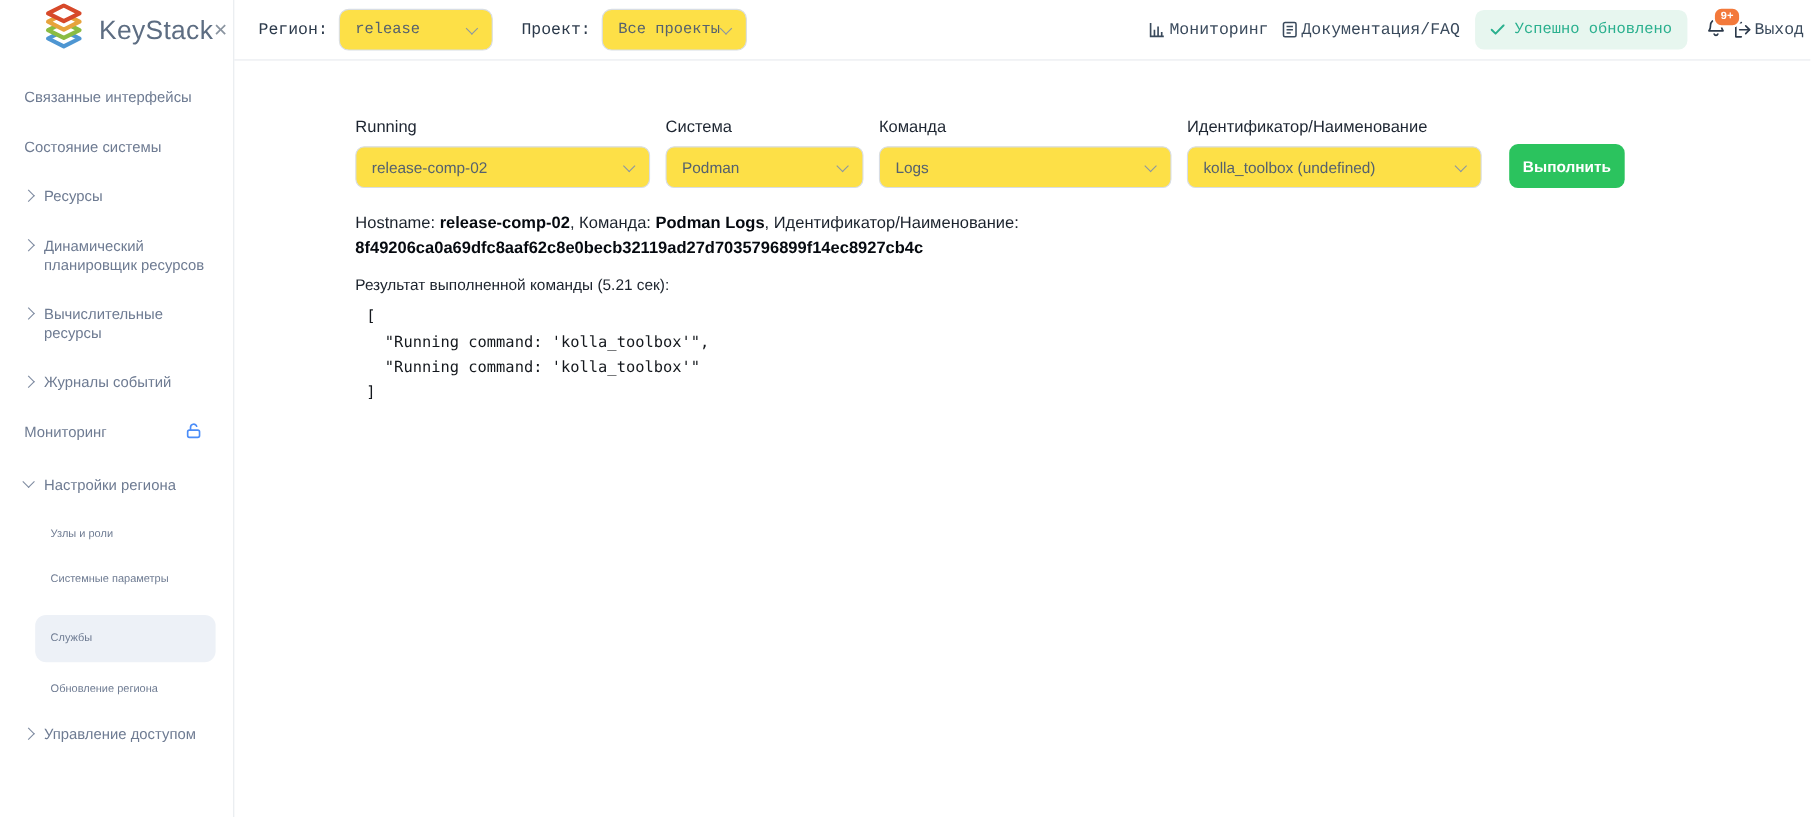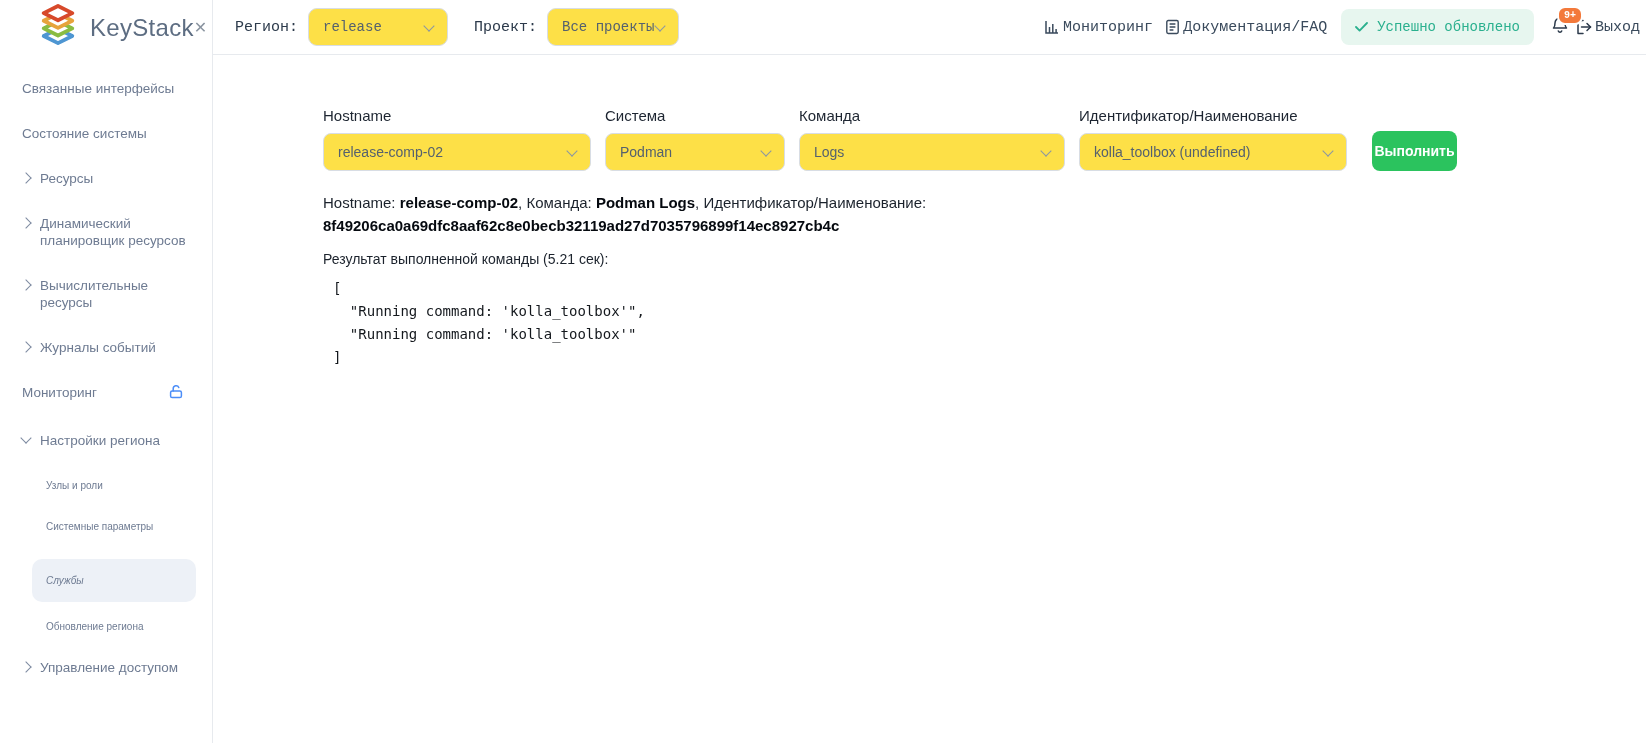--- a/index.html
+++ b/index.html
@@ -16,21 +16,21 @@
   .nav-item { display:flex; align-items:flex-start; gap:10px; margin:0 16px 28px 22px;
     font-size:13.5px; line-height:17px; color:#6e7b92; cursor:pointer; }
   .nav-item .lbl { flex:1; }
   .chev { width:8px; height:8px; border-right:1.6px solid #7d8aa0; border-bottom:1.6px solid #7d8aa0;
     flex-shrink:0; display:inline-block; }
   .chev.right { transform:rotate(-45deg); margin-top:4px; }
   .chev.down  { transform:rotate(45deg); margin-top:2px; }
   .lock-ic { margin-left:auto; margin-right:12px; flex-shrink:0; }
   .sub-item { margin:0 16px 24px 46px; font-size:10px; line-height:17px; color:#6e7b92; cursor:pointer; max-width:140px; }
   .sub-item.selected { background:#edf1f7; border-radius:10px; margin-left:32px; margin-bottom:16px;
-    padding:13px 14px; max-width:165px;font-style:italic; }
+    padding:13px 14px; max-width:165px; }
 
   
   .main { flex:1; display:flex; flex-direction:column; }
   .topbar { height:55px; flex-shrink:0; border-bottom:1px solid #e7eaee; display:flex; align-items:center;
     padding:0 6px 0 22px;font-family:Liberation Mono, monospace; }
   .tb-label { font-size:15px; color:#2c3a4b; margin-right:10px; }
   .dd { border:1px solid #d8dde4; border-radius:9px; height:38px; display:flex; align-items:center;
     justify-content:space-between; padding:0 14px; font-size:14px; color:#55616e; cursor:pointer; background:#fde047; }
   .dd .chev { border-color:#8a96a3; margin-top:-3px; }
   .dd-region { width:140px; margin-right:26px; }
@@ -44,21 +44,21 @@
   .badge { position:absolute; top:-9px; left:7px; background:#f3793b; color:#fff; font-size:10px;
     font-weight:bold; border-radius:8px; padding:2px 5px; border:2px solid #fff; }
   .logout { display:flex; align-items:center; gap:2px; font-size:15px; color:#3a4a5c; cursor:pointer; margin-left:6px; }
 
   .content { padding:40px 40px 0 110px; }
   .form-row { display:flex; gap:14px; align-items:flex-end; }
   .field { display:flex; flex-direction:column; }
   .field label { font-size:15px; color:#1d2531; margin-bottom:9px; }
   .field .dd { height:38px; border-radius:8px; }
   .w1{width:268px} .w2{width:180px} .w3{width:266px} .w4{width:268px}
-  .run-btn { height:40px; width:85px; margin-left:11px; background:#2bc35e; color:#fff; border:none;
+  .run-btn { height:40px; width:105px; margin-left:11px; background:#2bc35e; color:#fff; border:none;
     border-radius:8px; font-size:14px; font-weight:bold; cursor:pointer; font-family:inherit;margin-top:36px; }
 
   .summary { margin-top:20px; max-width:625px; font-size:15px; line-height:23px; color:#1b222c; }
   .summary b { color:#05090f; }
   .caption { margin-top:14px; font-size:14px; color:#1b222c; }
   .code { margin-top:10px; margin-left:10px; font-family:"DejaVu Sans Mono", monospace; font-size:14px;
     line-height:23px; color:#14181d; }
   .code div { white-space:pre; }
 </style>
 </head>
@@ -177,21 +177,21 @@
             <path d="M5.5 8 H14.5"></path>
           </svg>
           <span>Выход</span>
         </span>
       </div>
     </div>
 
     <div class="content">
       <div class="form-row">
         <div class="field">
-          <label>Hostname</label>
+          <label>Running</label>
           <div class="dd w1">
             <span>release-comp-02</span>
             <span class="chev down"></span>
           </div>
         </div>
         <div class="field">
           <label>Система</label>
           <div class="dd w2">
             <span>Podman</span>
             <span class="chev down"></span>

